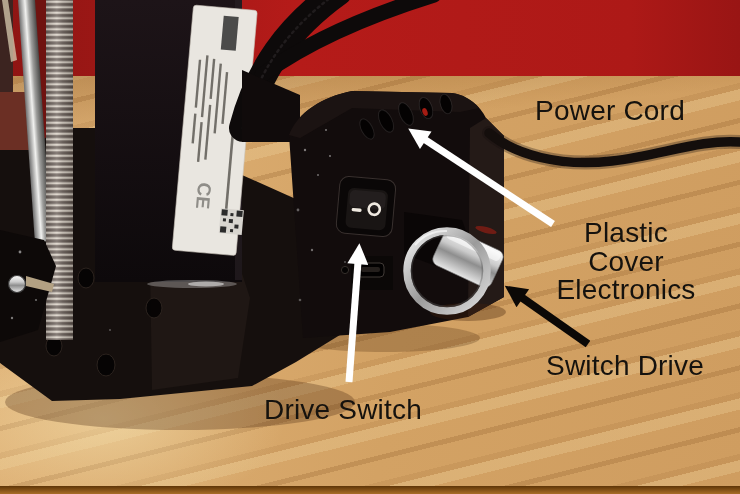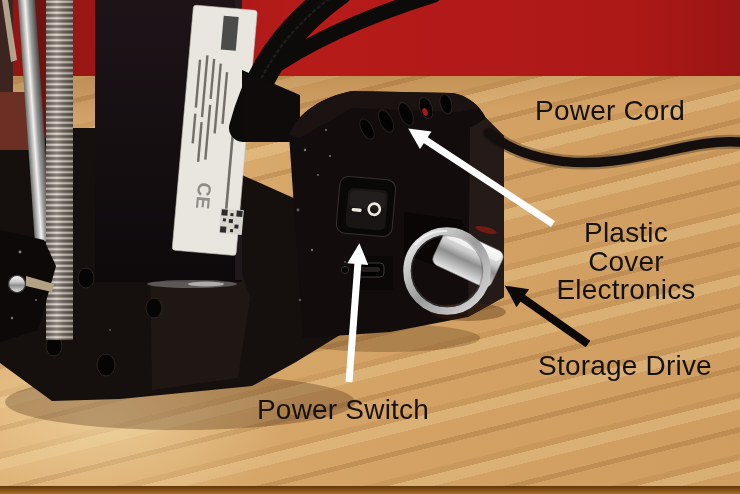--- a/index.html
+++ b/index.html
@@ -230,19 +230,19 @@
   </svg>
 
   <div class="callout" id="lbl-power-cord">Power Cord</div>
 
   <div class="callout" id="lbl-cover">
     <span>Plastic</span>
     <span>Cover</span>
     <span>Electronics</span>
   </div>
 
-  <div class="callout" id="lbl-storage">Storage Drive</div>
+  <div class="callout" id="lbl-storage">Switch Drive</div>
 
   <div class="callout" id="lbl-switch">
-    <span>Power Switch</span>
+    <span>Drive Switch</span>
   </div>
 
 </div>
 
 </body></html>

